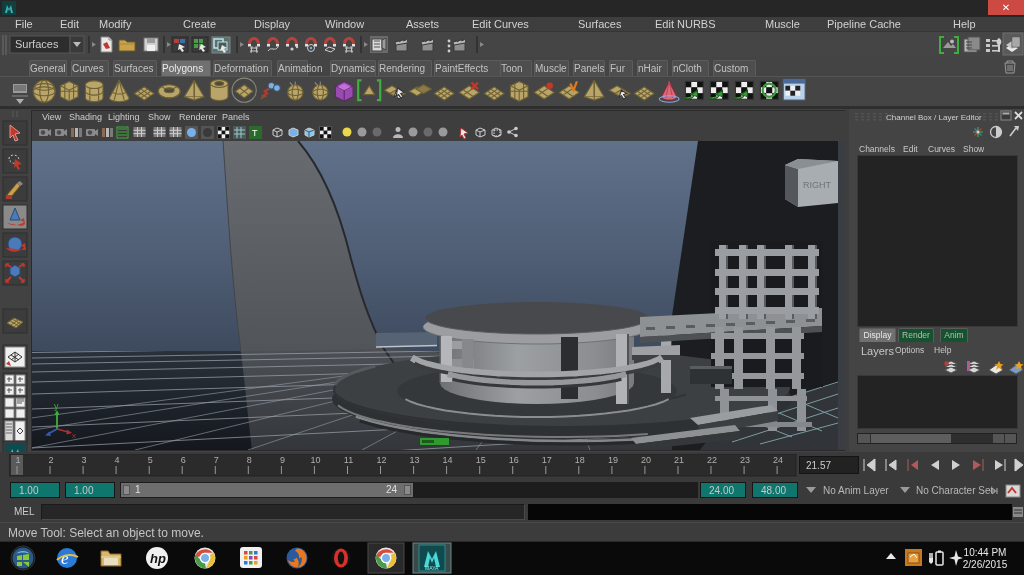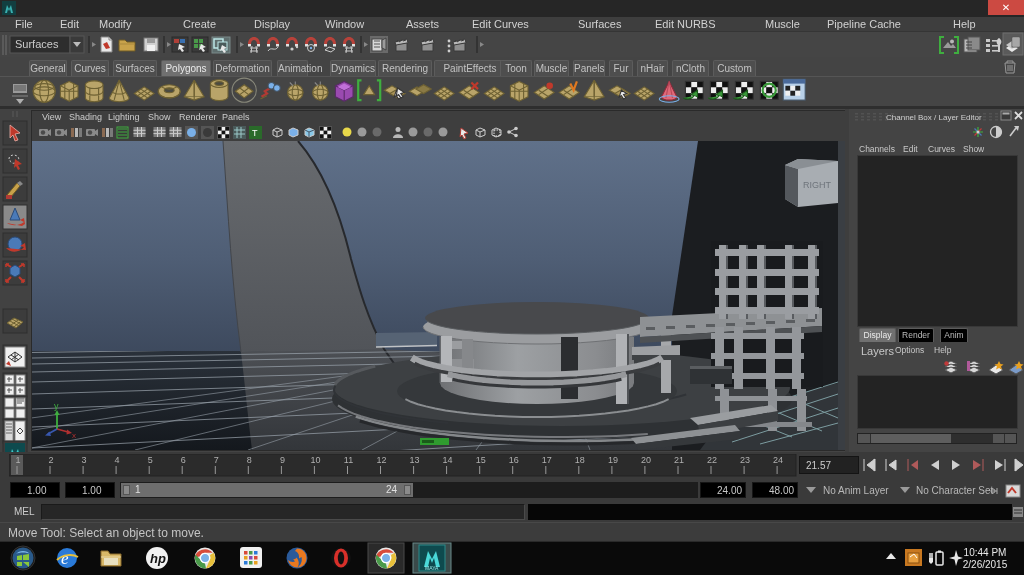--- a/index.html
+++ b/index.html
@@ -6,39 +6,39 @@
 html,body { width:1024px; height:575px; overflow:hidden; background:#000; }
 body { font-family:"Liberation Sans", sans-serif; }
 #app { position:absolute; left:0; top:0; width:1024px; height:575px; background:#444444; }
 .abs { position:absolute; }
 #titlebar { left:0; top:0; width:1024px; height:17px; background:#262626; }
 #closebtn { left:988px; top:0; width:36px; height:15px; background:#cc4a42; color:#fff; font-size:10px; text-align:center; line-height:15px; }
 #menubar { left:0; top:17px; width:1024px; height:15px; background:#3e3e3e; color:#d2d2d2; font-size:11px; border-bottom:1px solid #353535; }
 #menubar span { position:absolute; top:1px; }
 #statusline { left:0; top:32px; width:1024px; height:25px; background:#454545; }
 #shelftabs { left:0; top:57px; width:1024px; height:19px; background:#444444; }
-.stab { position:absolute; top:3px; height:16px; background:#4e4e4e; border:1px solid #5c5c5c; border-bottom:none; color:#c2c2c2; font-size:10px; text-align:center; line-height:15px; border-radius:2px 2px 0 0; }
+.stab { position:absolute; top:3px; height:16px; background:#4e4e4e; border:1px solid #5c5c5c; border-bottom:none; color:#c2c2c2; font-size:10px; line-height:15px; border-radius:2px 2px 0 0; }
 .stab.active { background:#707070; color:#eaeaea; }
 #shelf { left:0; top:76px; width:1024px; height:31px; background:#454545; border-top:1px solid #555; }
 #shelfbot { left:0; top:106px; width:1024px; height:3px; background:#2e2e2e; }
 #main { left:0; top:109px; width:1024px; height:343px; background:#444444; }
 #viewpanel { left:31px; top:1px; width:816px; height:341px; background:#3e3e3e; border:1px solid #2a2a2a; }
 #vpmenu { left:0; top:0; width:814px; height:14px; color:#cccccc; font-size:9px; }
 #vpmenu span { position:absolute; top:1px; }
 #channelpanel { left:849px; top:0px; width:175px; height:343px; background:#444444; }
 .cbtext { position:absolute; color:#c8c8c8; font-size:10px; }
 #cbempty { left:8px; top:46px; width:161px; height:172px; background:#232323; border:1px solid #383838; }
 #layerempty { left:8px; top:266px; width:161px; height:54px; background:#232323; border:1px solid #383838; }
-.ltab { position:absolute; top:219px; height:14px; background:#000000; border:1px solid #5c5c5c; border-bottom:none; color:#bbb; font-size:8.5px; text-align:center; line-height:13px; border-radius:2px 2px 0 0;}
+.ltab { position:absolute; top:219px; height:14px; background:#14532d; border:1px solid #5c5c5c; border-bottom:none; color:#bbb; font-size:8.5px; text-align:center; line-height:13px; border-radius:2px 2px 0 0;}
 .ltab.active { background:#707070; color:#eaeaea; }
 #cbscroll { left:8px; top:324px; width:160px; height:11px; background:#2e2e2e; border:1px solid #222; }
 #timeslider { left:0; top:452px; width:1024px; height:27px; background:#3a3a3a; }
 #curframe { left:799px; top:4px; width:60px; height:18px; background:#222; border:1px solid #141414; color:#ccc; font-size:10px; line-height:17px; padding-left:6px;}
 #rangeslider { left:0; top:479px; width:1024px; height:23px; background:#3a3a3a; }
-.rfield { position:absolute; top:3px; height:16px; background:#000000; border:1px solid #161616; color:#c8c8c8; font-size:10px; line-height:15px; padding-left:16px; }
+.rfield { position:absolute; top:3px; height:16px; background:#0f766e; border:1px solid #161616; color:#c8c8c8; font-size:10px; line-height:15px; padding-left:8px; }
 #rangetrack { left:120px; top:3px; width:578px; height:16px; background:#1d1d1d; }
 #rangebar { left:121px; top:4px; width:292px; height:14px; background:#6e6e6e; color:#e0e0e0; font-size:10px; }
 #cmdline { left:0; top:502px; width:1024px; height:20px; background:#3a3a3a; }
 #melfield { left:41px; top:2px; width:484px; height:16px; background:#262626; border:1px solid #4a4a4a; border-top-color:#1a1a1a; border-left-color:#1a1a1a; }
 #melresult { left:528px; top:2px; width:484px; height:16px; background:#060606; }
 #helpline { left:0; top:522px; width:1024px; height:19px; background:#3c3c3c; border-top:1px solid #484848; color:#c4c4c4; font-size:12px; }
 #taskbar { left:0; top:541px; width:1024px; height:34px; }
 #watermark { left:486px; top:515px; color:#9d191e; font-family:"Liberation Serif", serif; font-size:52px; font-weight:bold; z-index:50; letter-spacing:-1px; }
 </style>
 </head>

